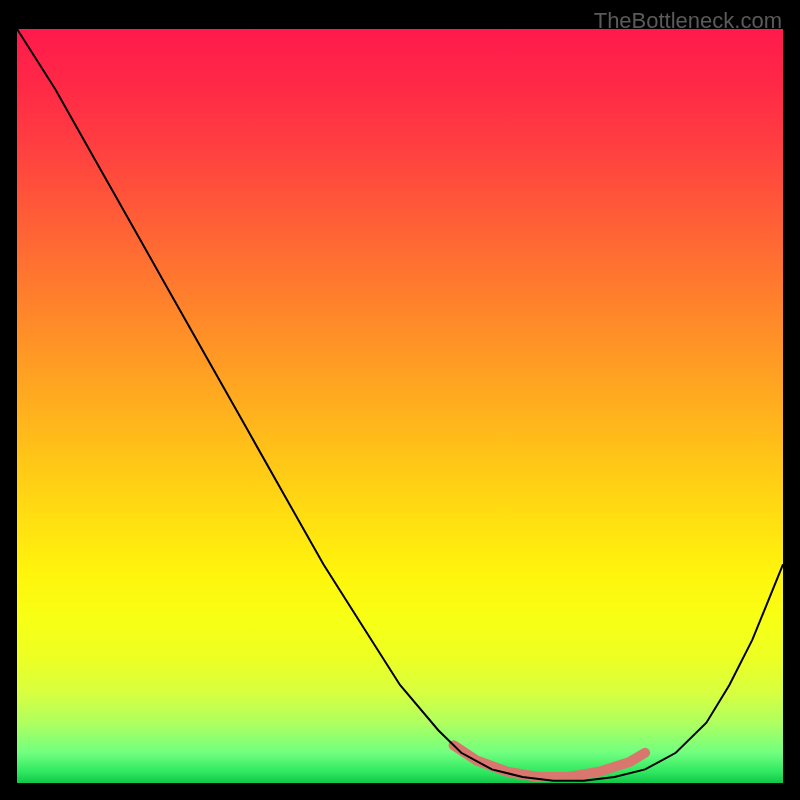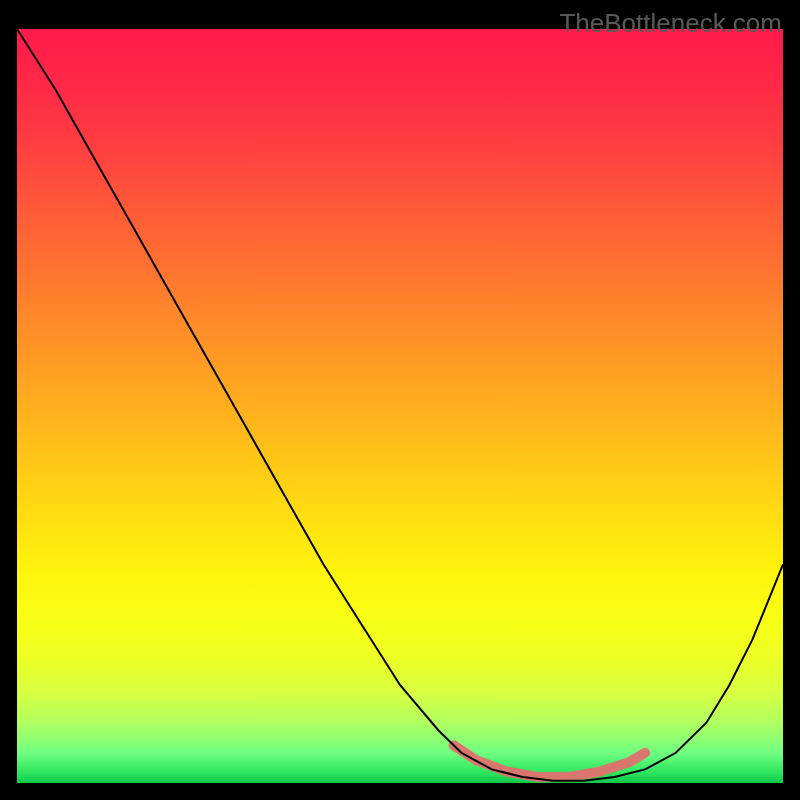--- a/index.html
+++ b/index.html
@@ -1,17 +1,17 @@
 <!DOCTYPE html>
 <html><head>
 <meta charset="utf-8">
 <style>
   * { margin: 0; padding: 0; box-sizing: border-box; }
   body { width: 800px; height: 800px; background: #000; position: relative; font-family: Arial, sans-serif; }
-  .watermark { position: absolute; top: 8px; right: 18px; color: #5a5a5a; font-size: 26px; font-weight: 500; z-index: 10; }
+  .watermark { position: absolute; top: 8px; right: 18px; color: #5a5a5a; font-size: 22px; font-weight: 500; z-index: 10; }
   .plot-area { position: absolute; left: 17px; top: 29px; width: 766px; height: 754px; }
   .gradient-bg { position: absolute; inset: 0; background: linear-gradient(to bottom,
     #ff1a4c 0%,
     #ff2a46 8%,
     #ff4040 16%,
     #ff5a38 24%,
     #ff7430 32%,
     #ff8e28 40%,
     #ffa820 48%,
     #ffc218 56%,

